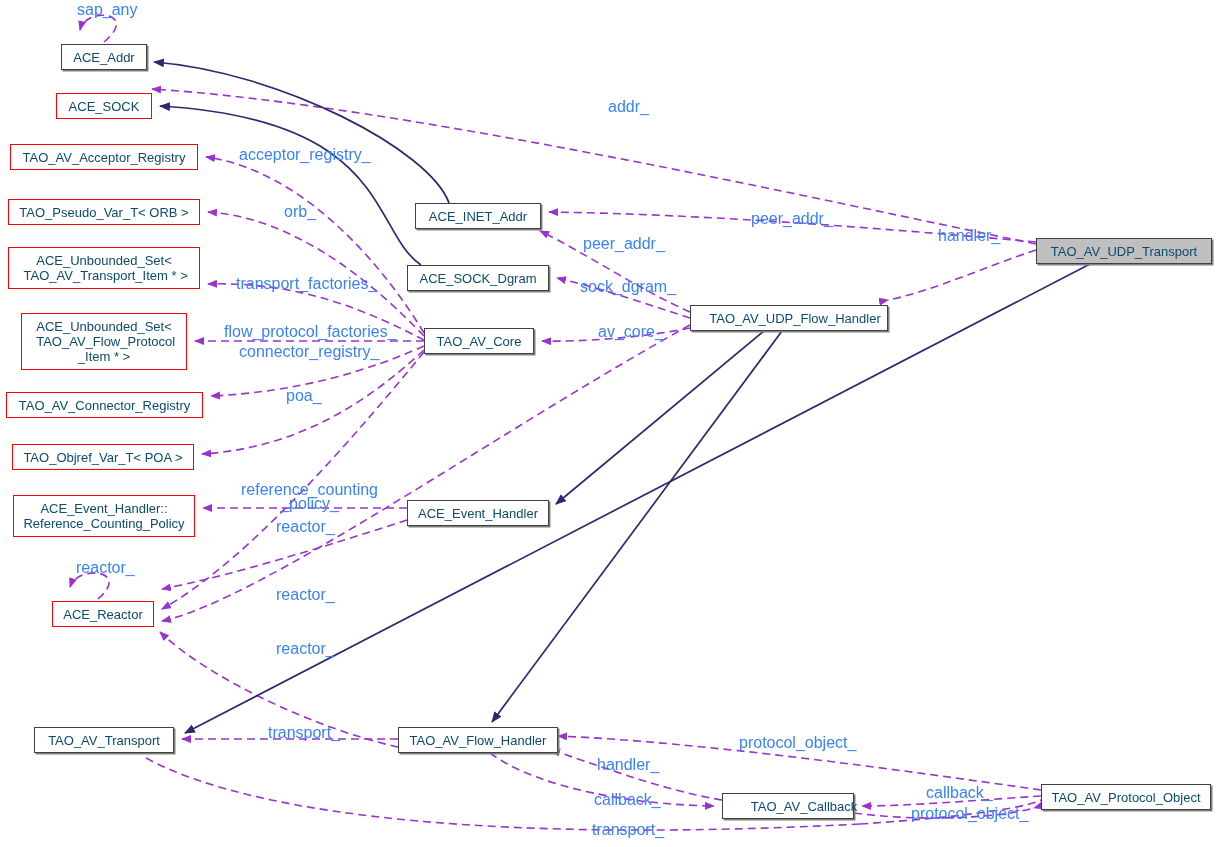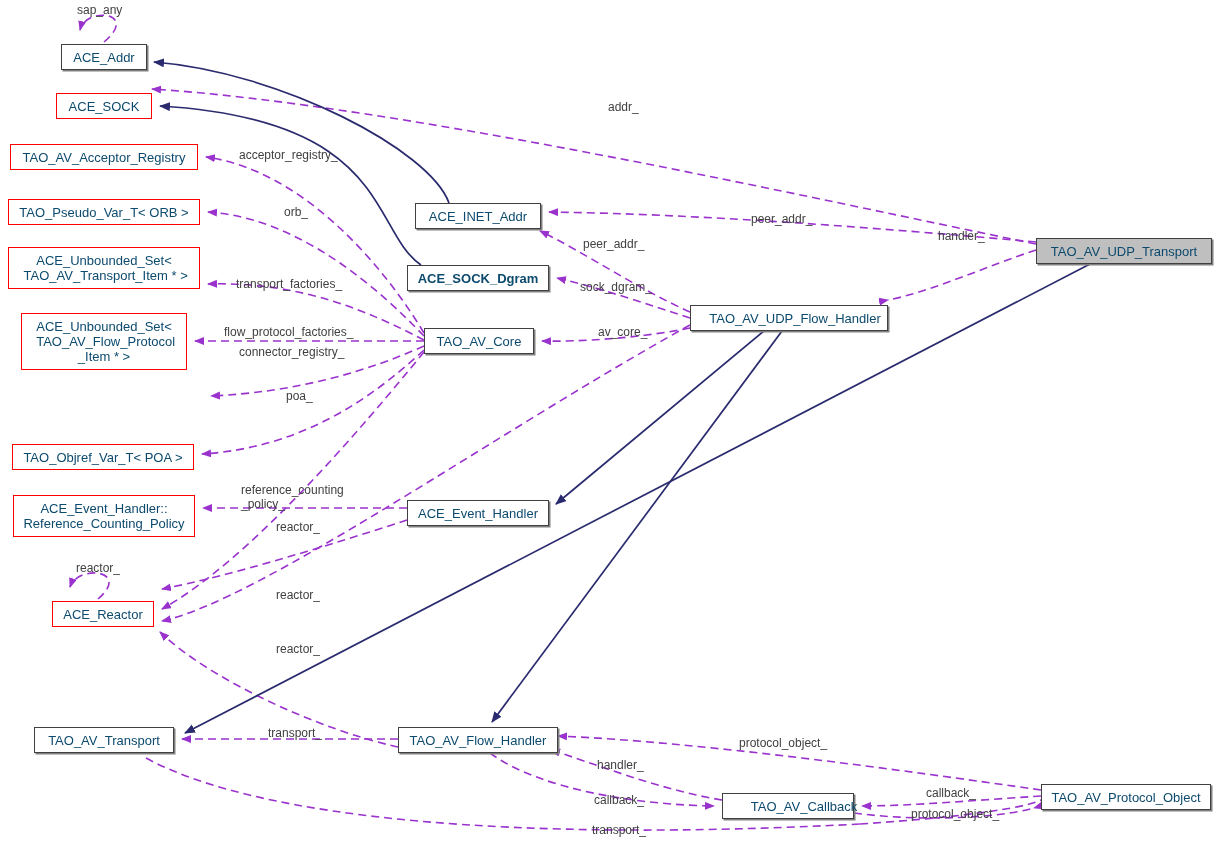--- a/index.html
+++ b/index.html
@@ -5,21 +5,21 @@
   html,body{margin:0;padding:0;background:#ffffff;}
   body{font-family:"Liberation Sans","DejaVu Sans",sans-serif;}
   #canvas{position:relative;width:1219px;height:847px;background:#fff;overflow:hidden;}
   svg{position:absolute;left:0;top:0;width:1219px;height:847px;}
   .nodebox{position:absolute;box-sizing:border-box;display:flex;align-items:center;
            justify-content:center;text-align:center;background:#ffffff;
            font-size:13px;color:#0c4a6e;line-height:15px;white-space:pre;}
   .nb-black{border:1px solid #404040;box-shadow:1.5px 1.5px 0 0 #808080;}
   .nb-red{border:1px solid #ff0000;}
   .nb-hl{border:1px solid #404040;background:#bfbfbf;box-shadow:1.5px 1.5px 0 0 #808080;}
-  .edgelabel{position:absolute;font-size:12px;color:#404040;white-space:pre;text-align:left;
+  .edgelabel{position:absolute;font-size:16px;color:#3b82f6;white-space:pre;text-align:center;
              line-height:14px;}
 </style>
 </head>
 <body>
 
 <div id="canvas">
 
   <svg viewBox="0 0 1219 847">
     <defs>
       <marker id="pArrow" markerWidth="10" markerHeight="10" refX="9" refY="4" orient="auto" markerUnits="userSpaceOnUse">
@@ -111,33 +111,34 @@
 
   <div class="nodebox nb-red" style="left:8px;top:199px;width:192px;height:26px;"><span>TAO_Pseudo_Var_T&lt; ORB &gt;</span></div>
 
   <div class="nodebox nb-red" style="left:8px;top:247px;width:192px;height:42px;"><span>ACE_Unbounded_Set&lt;
  TAO_AV_Transport_Item * &gt;</span></div>
 
   <div class="nodebox nb-red" style="left:21px;top:313px;width:166px;height:57px;"><span>ACE_Unbounded_Set&lt;
  TAO_AV_Flow_Protocol
 _Item * &gt;</span></div>
 
+  <div class="nodebox nb-red" style="left:6px;top:392px;width:197px;height:26px;"><span>TAO_AV_Connector_Registry</span></div>
 
   <div class="nodebox nb-red" style="left:12px;top:444px;width:182px;height:26px;"><span>TAO_Objref_Var_T&lt; POA &gt;</span></div>
 
   <div class="nodebox nb-red" style="left:13px;top:495px;width:182px;height:42px;"><span>ACE_Event_Handler::
 Reference_Counting_Policy</span></div>
 
   <div class="nodebox nb-red" style="left:52px;top:601px;width:102px;height:26px;"><span>ACE_Reactor</span></div>
 
   <div class="nodebox nb-black" style="left:34px;top:727px;width:140px;height:26px;"><span>TAO_AV_Transport</span></div>
 
   <div class="nodebox nb-black" style="left:415px;top:203px;width:126px;height:26px;"><span>ACE_INET_Addr</span></div>
 
-  <div class="nodebox nb-black" style="left:407px;top:265px;width:142px;height:26px;font-weight:bold;"><span>ACE_SOCK_Dgram</span></div>
+  <div class="nodebox nb-black" style="left:407px;top:265px;width:142px;height:26px;"><span>ACE_SOCK_Dgram</span></div>
 
   <div class="nodebox nb-black" style="left:424px;top:328px;width:110px;height:26px;"><span>TAO_AV_Core</span></div>
 
   <div class="nodebox nb-black" style="left:407px;top:500px;width:142px;height:26px;"><span>ACE_Event_Handler</span></div>
 
   <div class="nodebox nb-black" style="left:690px;top:305px;width:198px;height:26px;padding-left:12px;"><span>TAO_AV_UDP_Flow_Handler</span></div>
 
   <div class="nodebox nb-black" style="left:398px;top:727px;width:160px;height:26px;"><span>TAO_AV_Flow_Handler</span></div>
 
   <div class="nodebox nb-black" style="left:722px;top:793px;width:132px;height:26px;padding-left:32px;"><span>TAO_AV_Callback</span></div>

